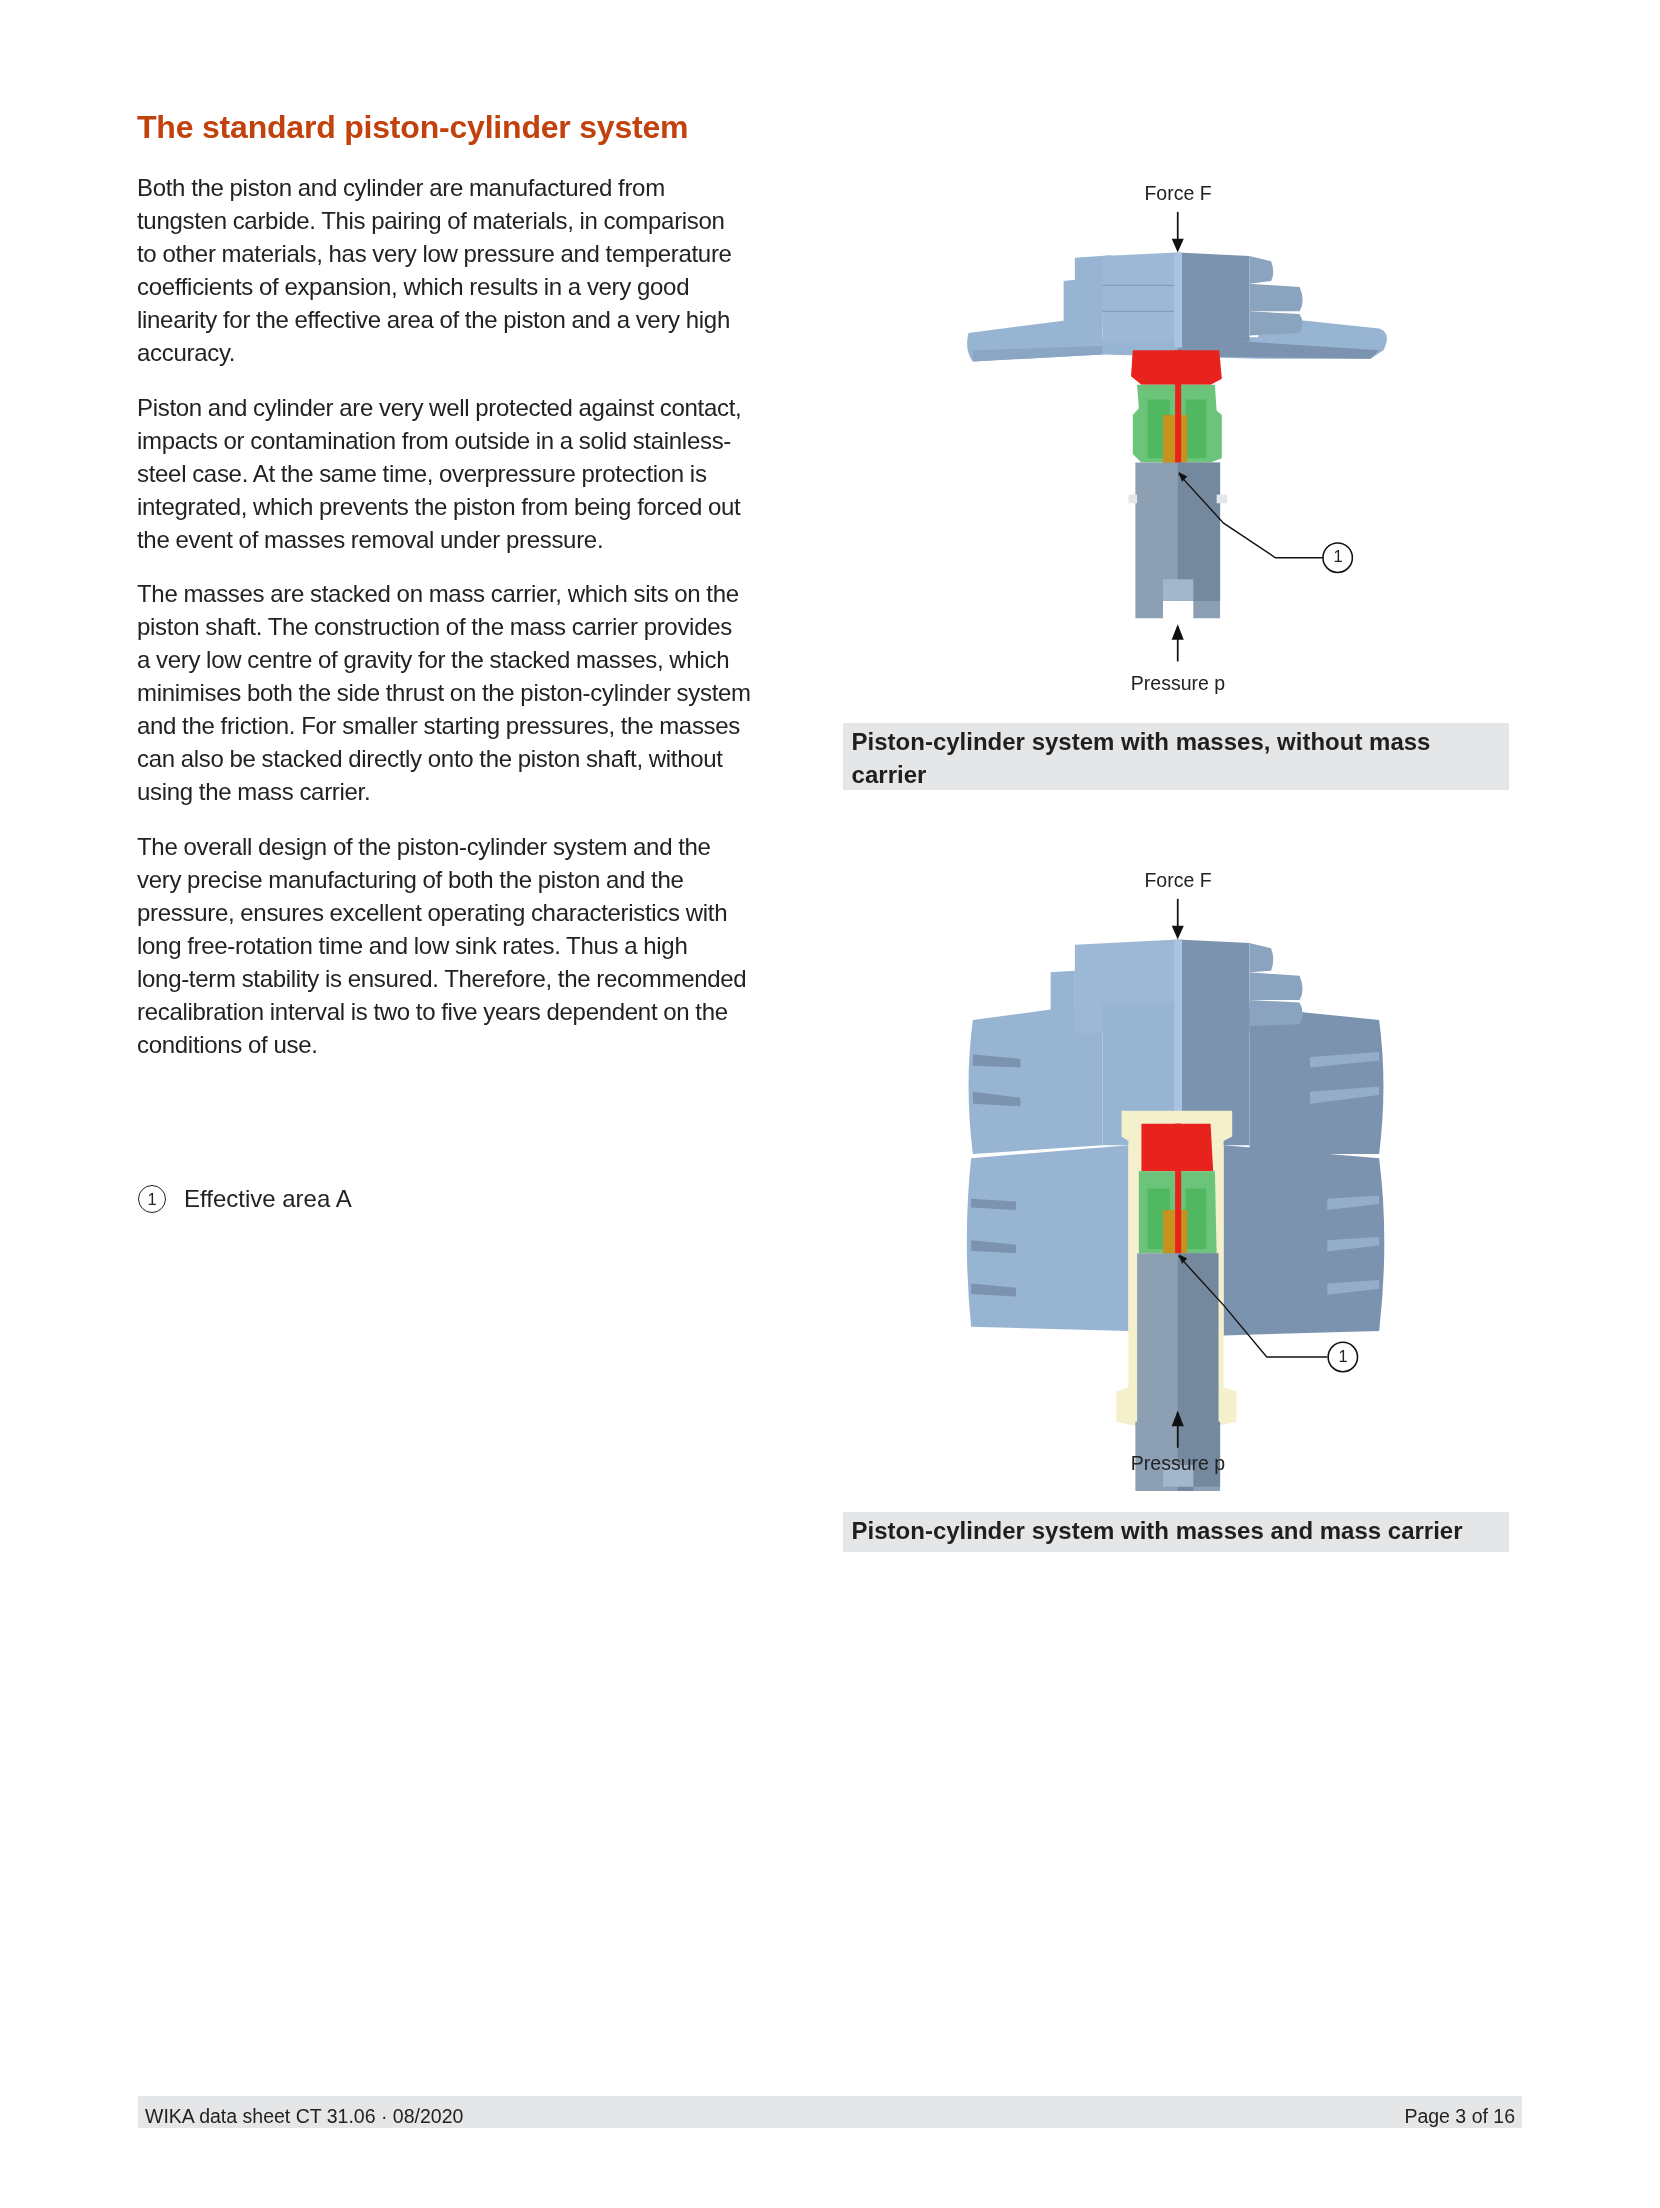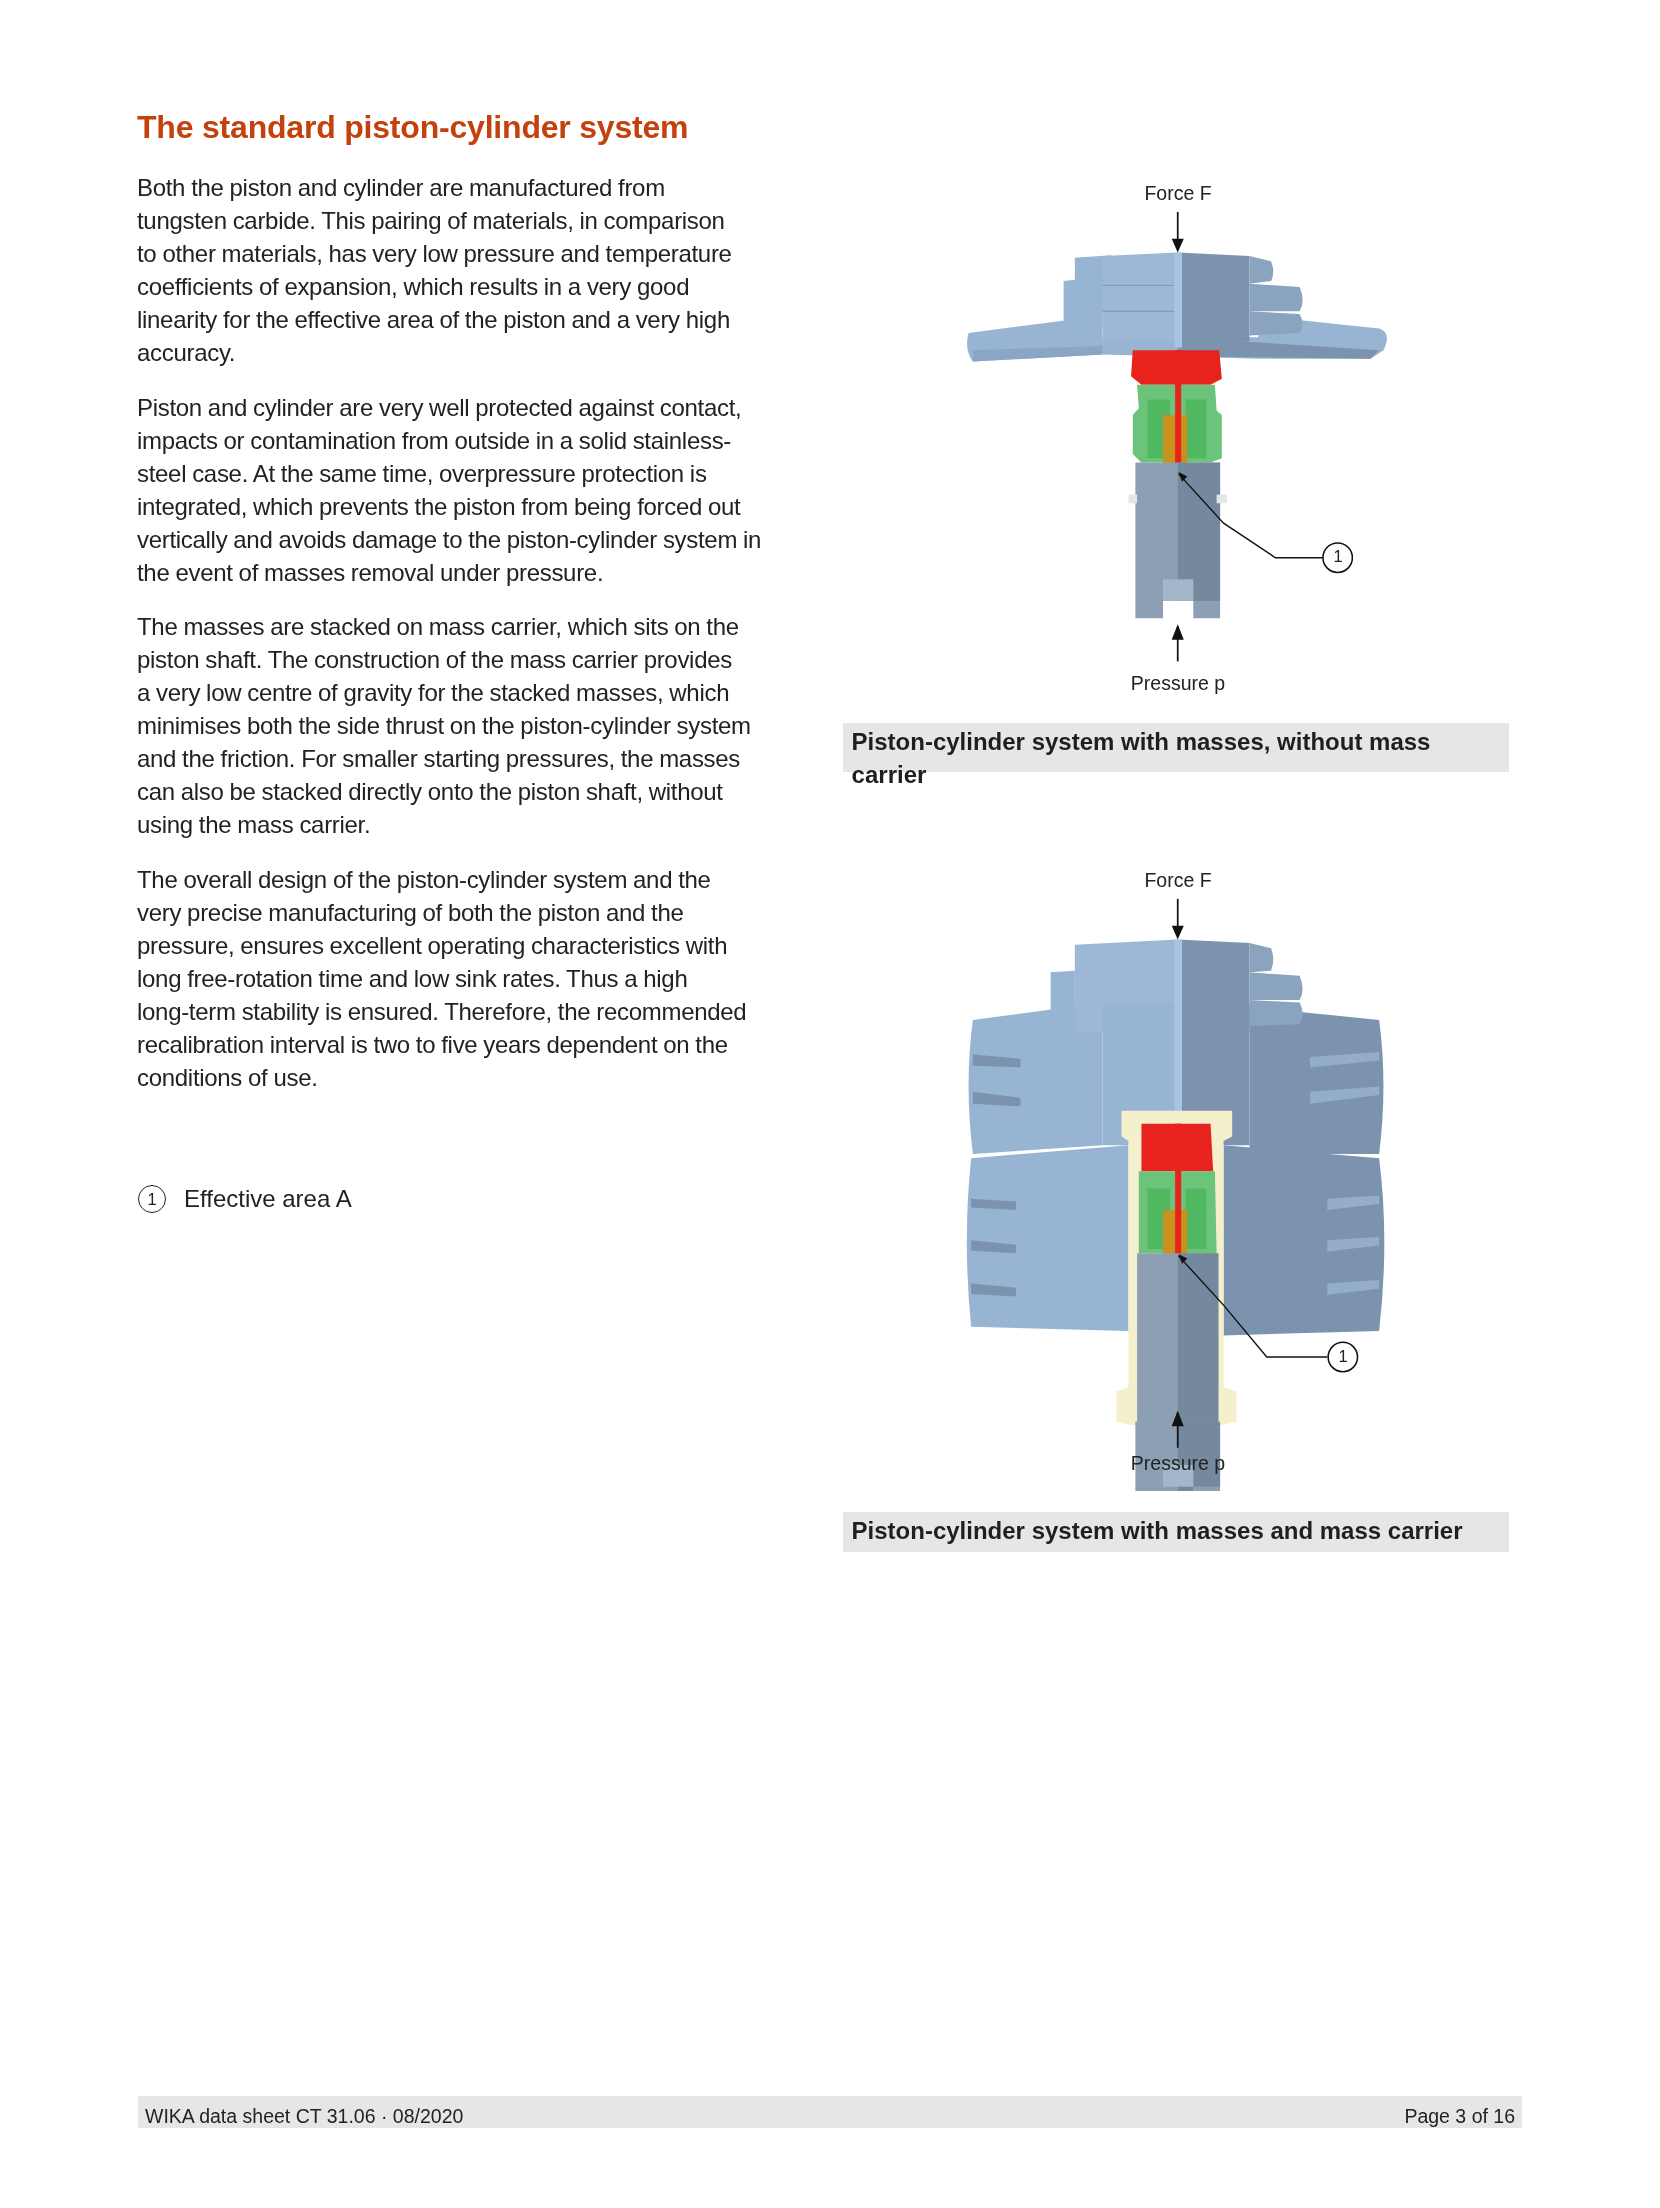--- a/index.html
+++ b/index.html
@@ -59,21 +59,20 @@
     <span class="ln">to other materials, has very low pressure and temperature</span>
     <span class="ln">coefficients of expansion, which results in a very good</span>
     <span class="ln">linearity for the effective area of the piston and a very high</span>
     <span class="ln">accuracy.</span>
   </p>
   <p class="para">
     <span class="ln">Piston and cylinder are very well protected against contact,</span>
     <span class="ln">impacts or contamination from outside in a solid stainless-</span>
     <span class="ln">steel case. At the same time, overpressure protection is</span>
     <span class="ln">integrated, which prevents the piston from being forced out</span>
-    <span class="ln">vertically and avoids damage to the piston-cylinder system in</span>
     <span class="ln">the event of masses removal under pressure.</span>
   </p>
   <p class="para">
     <span class="ln">The masses are stacked on mass carrier, which sits on the</span>
     <span class="ln">piston shaft. The construction of the mass carrier provides</span>
     <span class="ln">a very low centre of gravity for the stacked masses, which</span>
     <span class="ln">minimises both the side thrust on the piston-cylinder system</span>
     <span class="ln">and the friction. For smaller starting pressures, the masses</span>
     <span class="ln">can also be stacked directly onto the piston shaft, without</span>
     <span class="ln">using the mass carrier.</span>
@@ -135,21 +134,21 @@
     <polygon points="388,346 398,351 392,357" fill="#111"></polygon>
     <circle cx="572" cy="445" r="17" fill="#fff" stroke="#111" stroke-width="1.8"></circle>
 
     <line x1="387" y1="525" x2="387" y2="565" stroke="#111" stroke-width="2"></line>
     <polygon points="380,540 394,540 387,522" fill="#111"></polygon>
   </svg>
   <span class="fig-label" style="left:335px; top:8.6px;">Force F</span>
   <span class="fig-label" style="left:495px; top:374px; font-size:16.4px;">1</span>
   <span class="fig-label" style="left:335px; top:499px;">Pressure p</span>
 </div>
-<div class="caption" style="top:723px; height:49px;">Piston-cylinder system with masses, without mass carrier</div>
+<div class="caption" style="top:723px; height:67px;">Piston-cylinder system with masses, without mass carrier</div>
 
 <div class="figure" style="top:860px; height:631px;">
   <svg width="666" height="631" viewBox="0 0 770 730">
 
     <line x1="387" y1="45" x2="387" y2="80" stroke="#111" stroke-width="2"></line>
     <polygon points="380,76 394,76 387,92" fill="#111"></polygon>
 
     <path d="M 150 185 L 300 165 L 300 330 L 150 340 Q 140 260 150 185 Z" fill="#97b4d3"></path>
     <path d="M 150 225 L 205 230 L 205 240 L 150 238 Z" fill="#7b93ae"></path>
     <path d="M 150 268 L 205 275 L 205 285 L 150 282 Z" fill="#7b93ae"></path>

